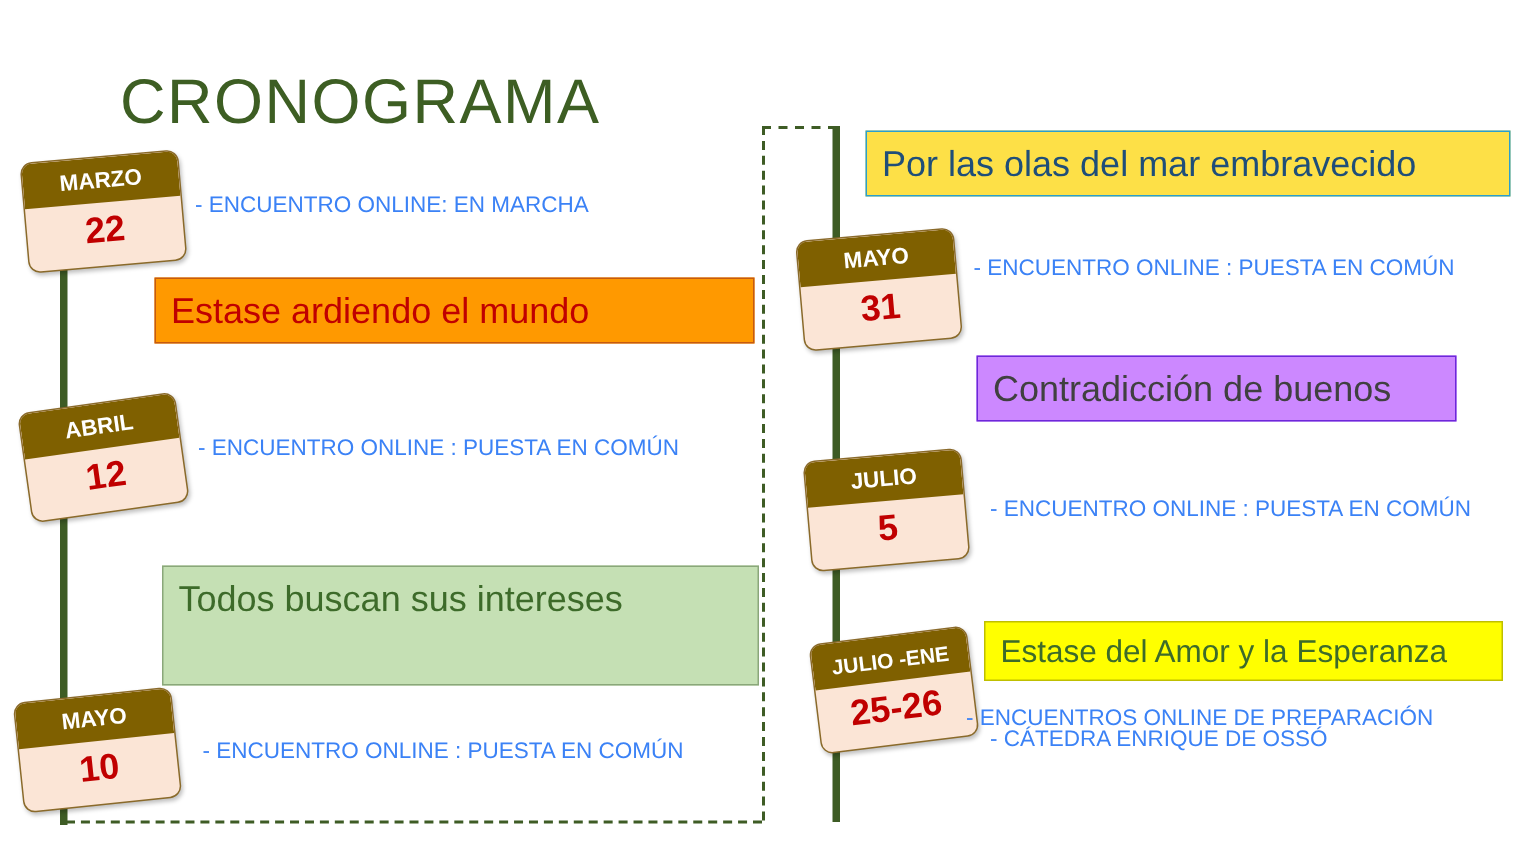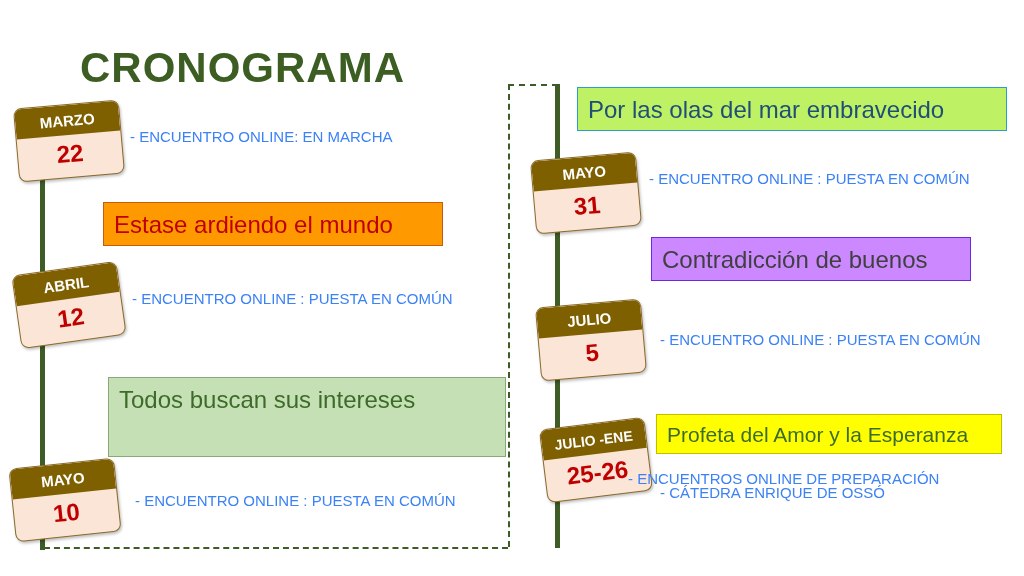--- a/index.html
+++ b/index.html
@@ -1,19 +1,19 @@
 <!DOCTYPE html>
 <html><head>
 <meta charset="utf-8">
 <style>
   html, body { margin:0; padding:0; }
   body { width:1024px; height:576px; background:#ffffff; position:relative; overflow:hidden;
          font-family:"Liberation Sans", sans-serif; }
   .abs { position:absolute; }
-  .title { left:80px; top:44px; font-size:42px; font-weight:bold; color:#3d5e23; letter-spacing:1px; font-family:"Liberation Sans", sans-serif; }
+  .title { left:80px; top:44px; font-size:42px; font-weight:normal; color:#3d5e23; letter-spacing:1px; font-family:"Liberation Sans", sans-serif; }
   .vline { position:absolute; background:#3e5c25; width:5px; }
   .hline-dash { position:absolute; border-top:2px dashed #3e5c25; height:0; }
   .vline-dash { position:absolute; border-left:2px dashed #3e5c25; width:0; }
   .cal { position:absolute; width:104px; height:72px; border:1.5px solid #8a6a2a; border-radius:8px; overflow:hidden;
          background:#fbe5d6; box-shadow:1px 2px 3px rgba(0,0,0,0.25); }
   .cal .m { height:30px; background:#7f6000; color:#fff; font-weight:bold; font-size:15px; text-align:center; line-height:32px; }
   .cal .d { text-align:center; color:#c00000; font-weight:bold; font-size:24px; line-height:38px; }
   .ev { position:absolute; font-size:15px; color:#3b82f6; white-space:nowrap; }
   .box { position:absolute; font-size:24px; padding:0 10px; box-sizing:border-box; white-space:nowrap; }
 </style>
@@ -27,62 +27,62 @@
 <div class="vline-dash" style="left:508px; top:84px; height:463px;"></div>
 <div class="hline-dash" style="left:508px; top:84px; width:50px;"></div>
 <div class="vline" style="left:555px; top:84px; height:464px;"></div>
 
 <div class="cal" style="left:16px; top:104px; transform:rotate(-5deg);">
   <div class="m">MARZO</div>
   <div class="d">22</div>
 </div>
 <div class="ev" style="left:130px; top:128px;">- ENCUENTRO ONLINE: EN MARCHA</div>
 
-<div class="box" style="left:103px; top:202px; width:340px; height:44px; line-height:44px; background:#ff9900; color:#c00000; border:1px solid #c55a11;">
+<div class="box" style="left:103px; top:185px; width:400px; height:44px; line-height:44px; background:#ff9900; color:#c00000; border:1px solid #c55a11;">
   <span>Estase ardiendo el mundo</span>
 </div>
 
 <div class="cal" style="left:16px; top:268px; transform:rotate(-8deg);">
   <div class="m">ABRIL</div>
   <div class="d">12</div>
 </div>
 <div class="ev" style="left:132px; top:290px;">- ENCUENTRO ONLINE : PUESTA EN COMÚN</div>
 
 <div class="box" style="left:108px; top:377px; width:398px; height:80px; background:#c5e0b4; color:#3d6b2a; border:1px solid #8aa77a; padding-top:4px; line-height:36px;">
   <div>Todos buscan sus intereses</div>
 </div>
 
 <div class="cal" style="left:12px; top:463px; transform:rotate(-6deg);">
   <div class="m">MAYO</div>
   <div class="d">10</div>
 </div>
 <div class="ev" style="left:135px; top:492px;">- ENCUENTRO ONLINE : PUESTA EN COMÚN</div>
 
-<div class="box" style="left:577px; top:87px; width:430px; height:44px; line-height:44px; background:#bef264; color:#1f4e79; border:1px solid #2a9fcf;">
+<div class="box" style="left:577px; top:87px; width:430px; height:44px; line-height:44px; background:#fde047; color:#1f4e79; border:1px solid #2a9fcf;">
   <span>Por las olas del mar embravecido</span>
 </div>
 
 <div class="cal" style="left:533px; top:156px; transform:rotate(-5deg);">
   <div class="m">MAYO</div>
   <div class="d">31</div>
 </div>
 <div class="ev" style="left:649px; top:170px;">- ENCUENTRO ONLINE : PUESTA EN COMÚN</div>
 
 <div class="box" style="left:651px; top:237px; width:320px; height:44px; line-height:44px; background:#cc88ff; color:#404040; border:1px solid #6d28d9;">
   <span>Contradicción de buenos</span>
 </div>
 
 <div class="cal" style="left:538px; top:303px; transform:rotate(-5deg);">
   <div class="m">JULIO</div>
   <div class="d">5</div>
 </div>
 <div class="ev" style="left:660px; top:331px;">- ENCUENTRO ONLINE : PUESTA EN COMÚN</div>
 
 <div class="box" style="left:656px; top:414px; width:346px; height:40px; line-height:40px; background:#ffff00; color:#3d6b2a; border:1px solid #bfbf00; font-size:21px;">
-  <span>Profeta del Amor y la Esperanza</span>
+  <span>Estase del Amor y la Esperanza</span>
 </div>
 
 <div class="cal" style="left:543px; top:423px; transform:rotate(-7deg);">
   <div class="m" style="font-size:14px;">JULIO -ENE</div>
   <div class="d">25-26</div>
 </div>
-<div class="ev" style="left:628px; top:470px;">-  ENCUENTROS ONLINE DE PREPARACIÓN</div>
+<div class="ev" style="left:644px; top:470px;">-  ENCUENTROS ONLINE DE PREPARACIÓN</div>
 <div class="ev" style="left:660px; top:484px;">-  CÁTEDRA ENRIQUE DE OSSÓ</div>
 
 </body></html>

